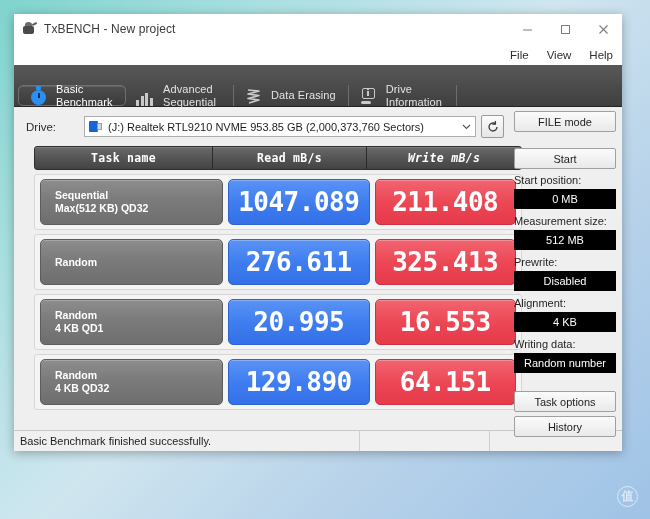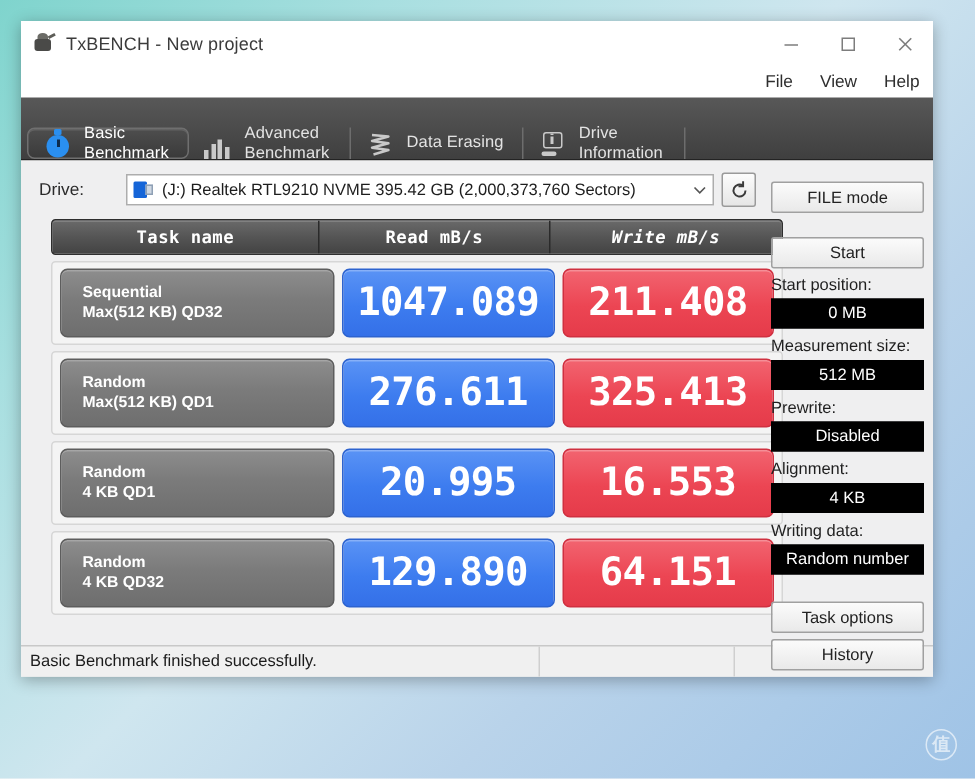--- a/index.html
+++ b/index.html
@@ -223,21 +223,21 @@
     text-align: center;
   }
   .cell-val.write {
     background: linear-gradient(180deg,#f26470 0%, #ec4553 55%, #e53b4a 100%);
     border: 1px solid #cf3040;
     box-shadow: inset 0 1px 0 rgba(255,255,255,.28);
   }
 
   
   .sidebar {
-    position: absolute; right: 6px; top: 14px;
+    position: absolute; right: 6px; top: 4px;
     width: 102px;
   }
   .sb-btn {
     width: 100%; height: 21px; margin-bottom: 4px;
     background: linear-gradient(180deg,#fbfbfb,#e9e9e9);
     border: 1px solid #a0a0a0; border-radius: 2px;
     display: flex; align-items: center; justify-content: center;
     font-size: 11px; color: #222;
   }
   .sb-gap { height: 12px; }
@@ -332,21 +332,21 @@
     </div>
 
     <div class="tab">
       <div class="tab-ic ic-bars">
         <i style="height:6px"></i>
           <i style="height:10px"></i>
           <i style="height:13px"></i>
           <i style="height:8px"></i>
       </div>
       <div class="tab-label">Advanced
-Benchmark</div>
+Sequential</div>
     </div>
 
     <div class="tab">
       <div class="tab-ic ic-zig">
         <svg width="20" height="20" viewBox="0 0 20 20">
           <polyline points="4,4 15,5 4,8 15,9.5 4,12.5 15,14 5,17" fill="none" stroke="#c9c9c9" stroke-width="1.6" stroke-linejoin="round"></polyline>
         </svg>
       </div>
       <div class="tab-label">Data Erasing</div>
     </div>
@@ -366,21 +366,21 @@
 
   <div class="client">
 
     <div class="drive-row">
       <div class="drive-label">Drive:</div>
       <div class="drive-combo">
         <div class="drv-mini">
             <div class="m1"></div>
             <div class="m2"></div>
           </div>
-        <div class="drive-text">(J:) Realtek RTL9210 NVME  395.42 GB (2,000,373,760 Sectors)</div>
+        <div class="drive-text">(J:) Realtek RTL9210 NVME  953.85 GB (2,000,373,760 Sectors)</div>
         <div class="combo-arrow">
           <svg width="9" height="6" viewBox="0 0 9 6">
               <polyline points="1,1 4.5,4.5 8,1" fill="none" stroke="#555" stroke-width="1.1"></polyline>
             </svg>
         </div>
       </div>
       <div class="refresh-btn">
         <svg width="14" height="14" viewBox="0 0 14 14">
           <path d="M11 7a4 4 0 1 1-1.6-3.2" fill="none" stroke="#3a3a3a" stroke-width="1.3"></path>
           <polyline points="9.4,0.9 9.4,4.1 6.3,4.1" fill="none" stroke="#3a3a3a" stroke-width="1.3"></polyline>
@@ -400,21 +400,20 @@
           <div class="task-l1">Sequential</div>
           <div class="task-l2">Max(512 KB) QD32</div>
         </div>
         <div class="cell-val read">1047.089</div>
         <div class="cell-val write">211.408</div>
       </div>
 
       <div class="res-row">
         <div class="cell-task">
           <div class="task-l1">Random</div>
-          <div class="task-l2">Max(512 KB) QD1</div>
         </div>
         <div class="cell-val read">276.611</div>
         <div class="cell-val write">325.413</div>
       </div>
 
       <div class="res-row">
         <div class="cell-task">
           <div class="task-l1">Random</div>
           <div class="task-l2">4 KB QD1</div>
         </div>

